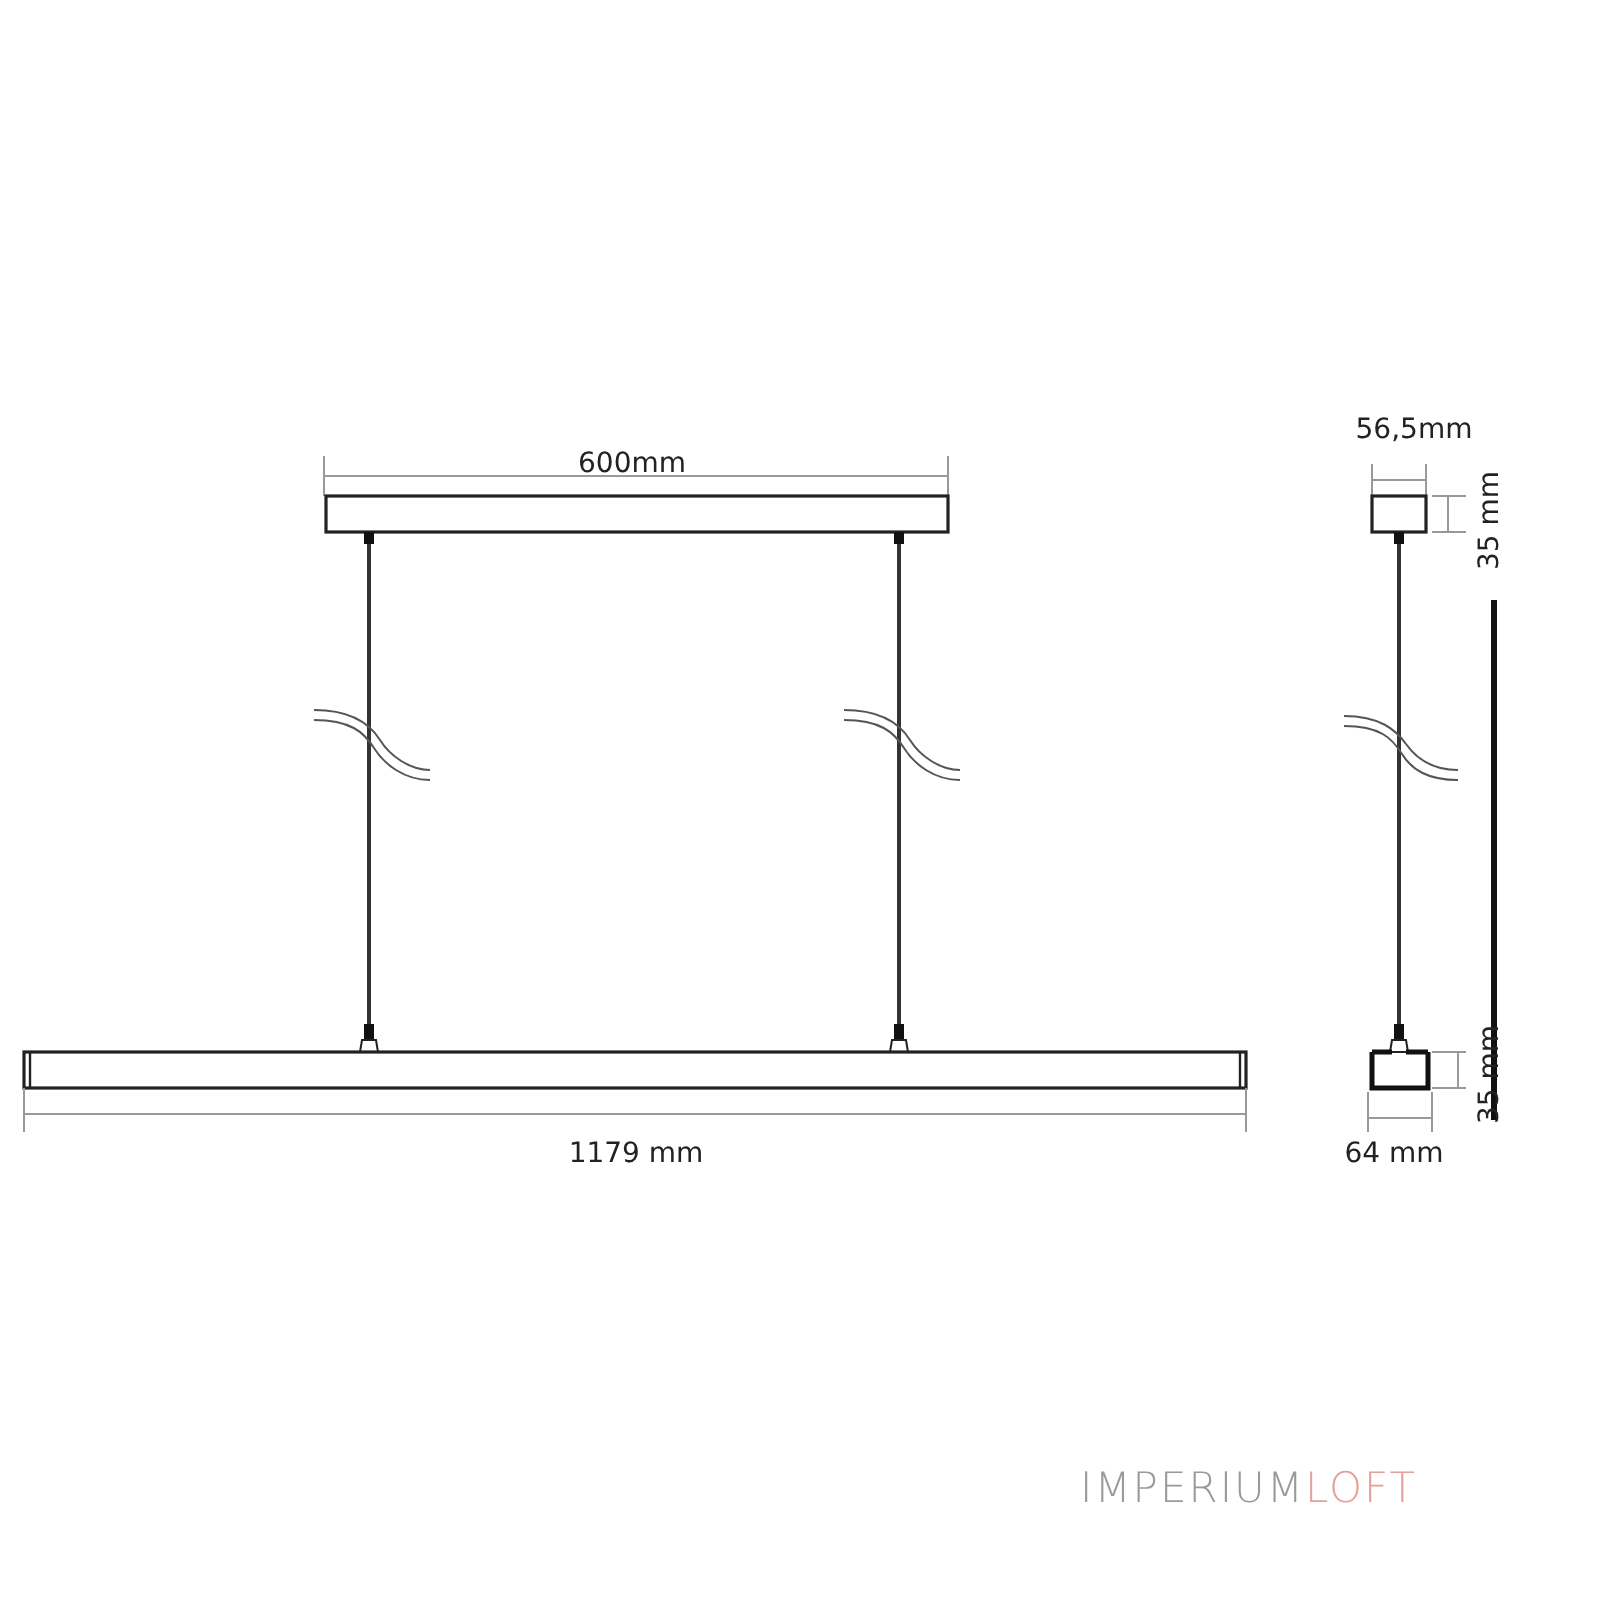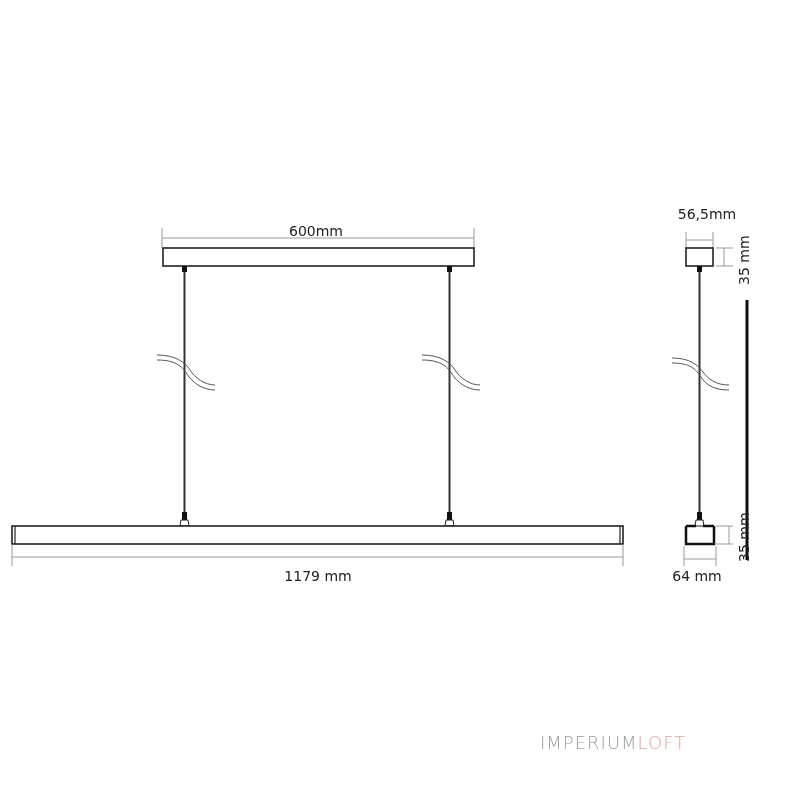--- a/index.html
+++ b/index.html
@@ -1,19 +1,19 @@
 <!DOCTYPE html>
 <html><head>
   <meta charset="utf-8">
   <style>
     html, body { margin: 0; padding: 0; background: #ffffff; }
     body { width: 800px; height: 800px; position: relative; overflow: hidden; font-family: "DejaVu Sans", sans-serif; }
     svg { position: absolute; left: 0; top: 0; }
     .dim-text { font-family: "DejaVu Sans", sans-serif; font-size: 14px; fill: #222; }
-    .logo { position: absolute; left: 540px; top: 732px; font-family: "DejaVu Sans", sans-serif; font-size: 18px; letter-spacing: 1px; font-weight: 300; }
+    .logo { position: absolute; left: 540px; top: 732px; font-family: "DejaVu Sans", sans-serif; font-size: 21px; letter-spacing: 1px; font-weight: 300; }
     .logo .a { color: #9a9a9a; }
     .logo .b { color: #e5a09a; }
   </style>
 </head>
 <body>
 
 <svg width="800" height="800" viewBox="0 0 800 800">
 
   <g>
 

